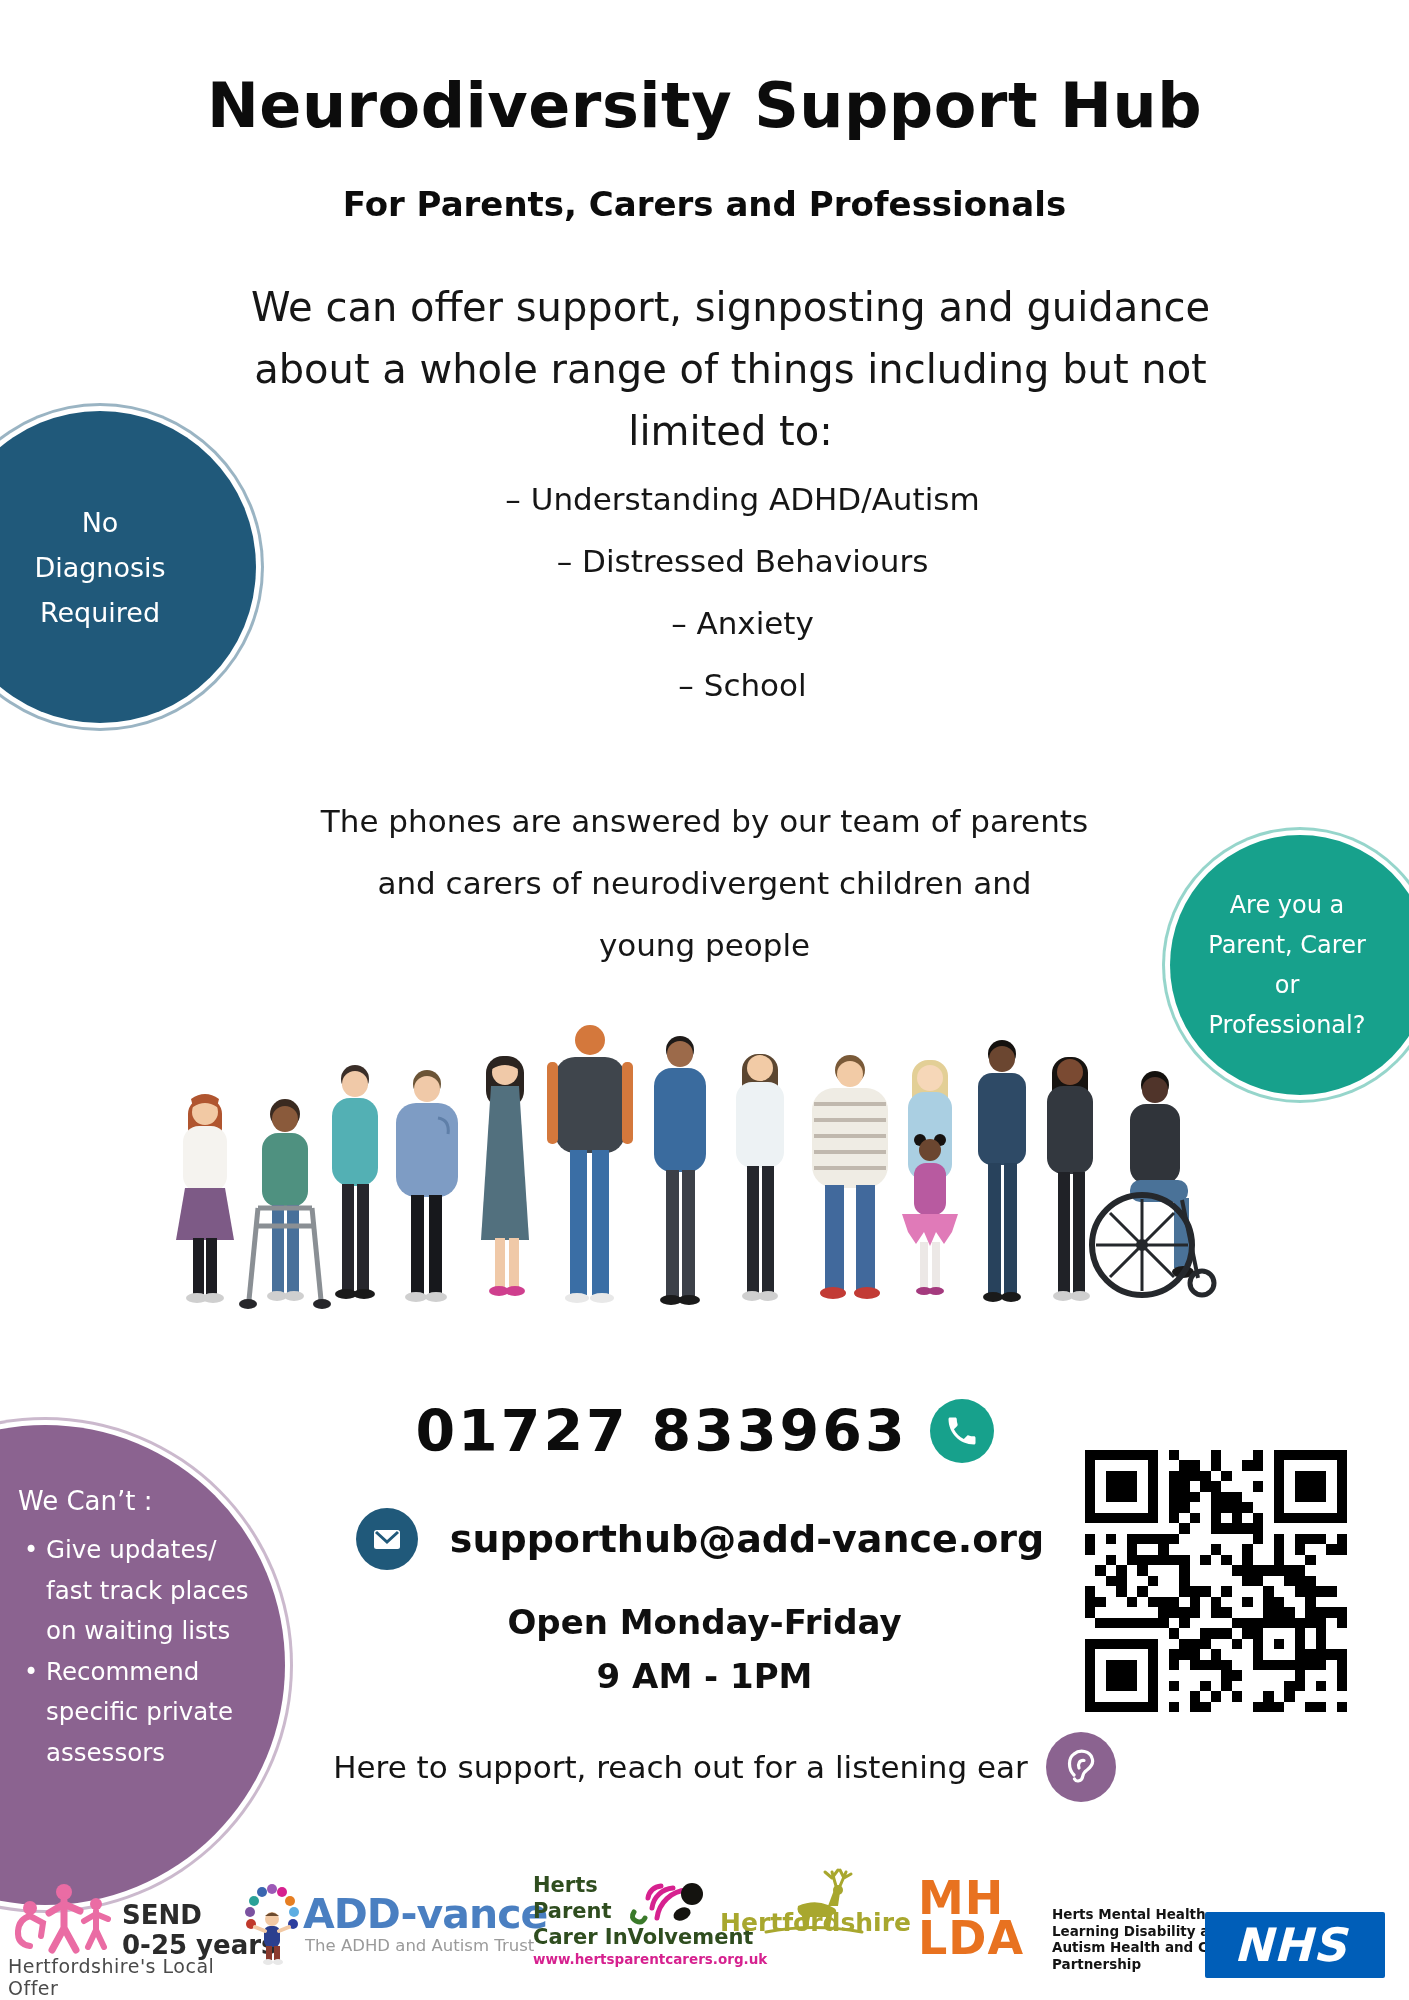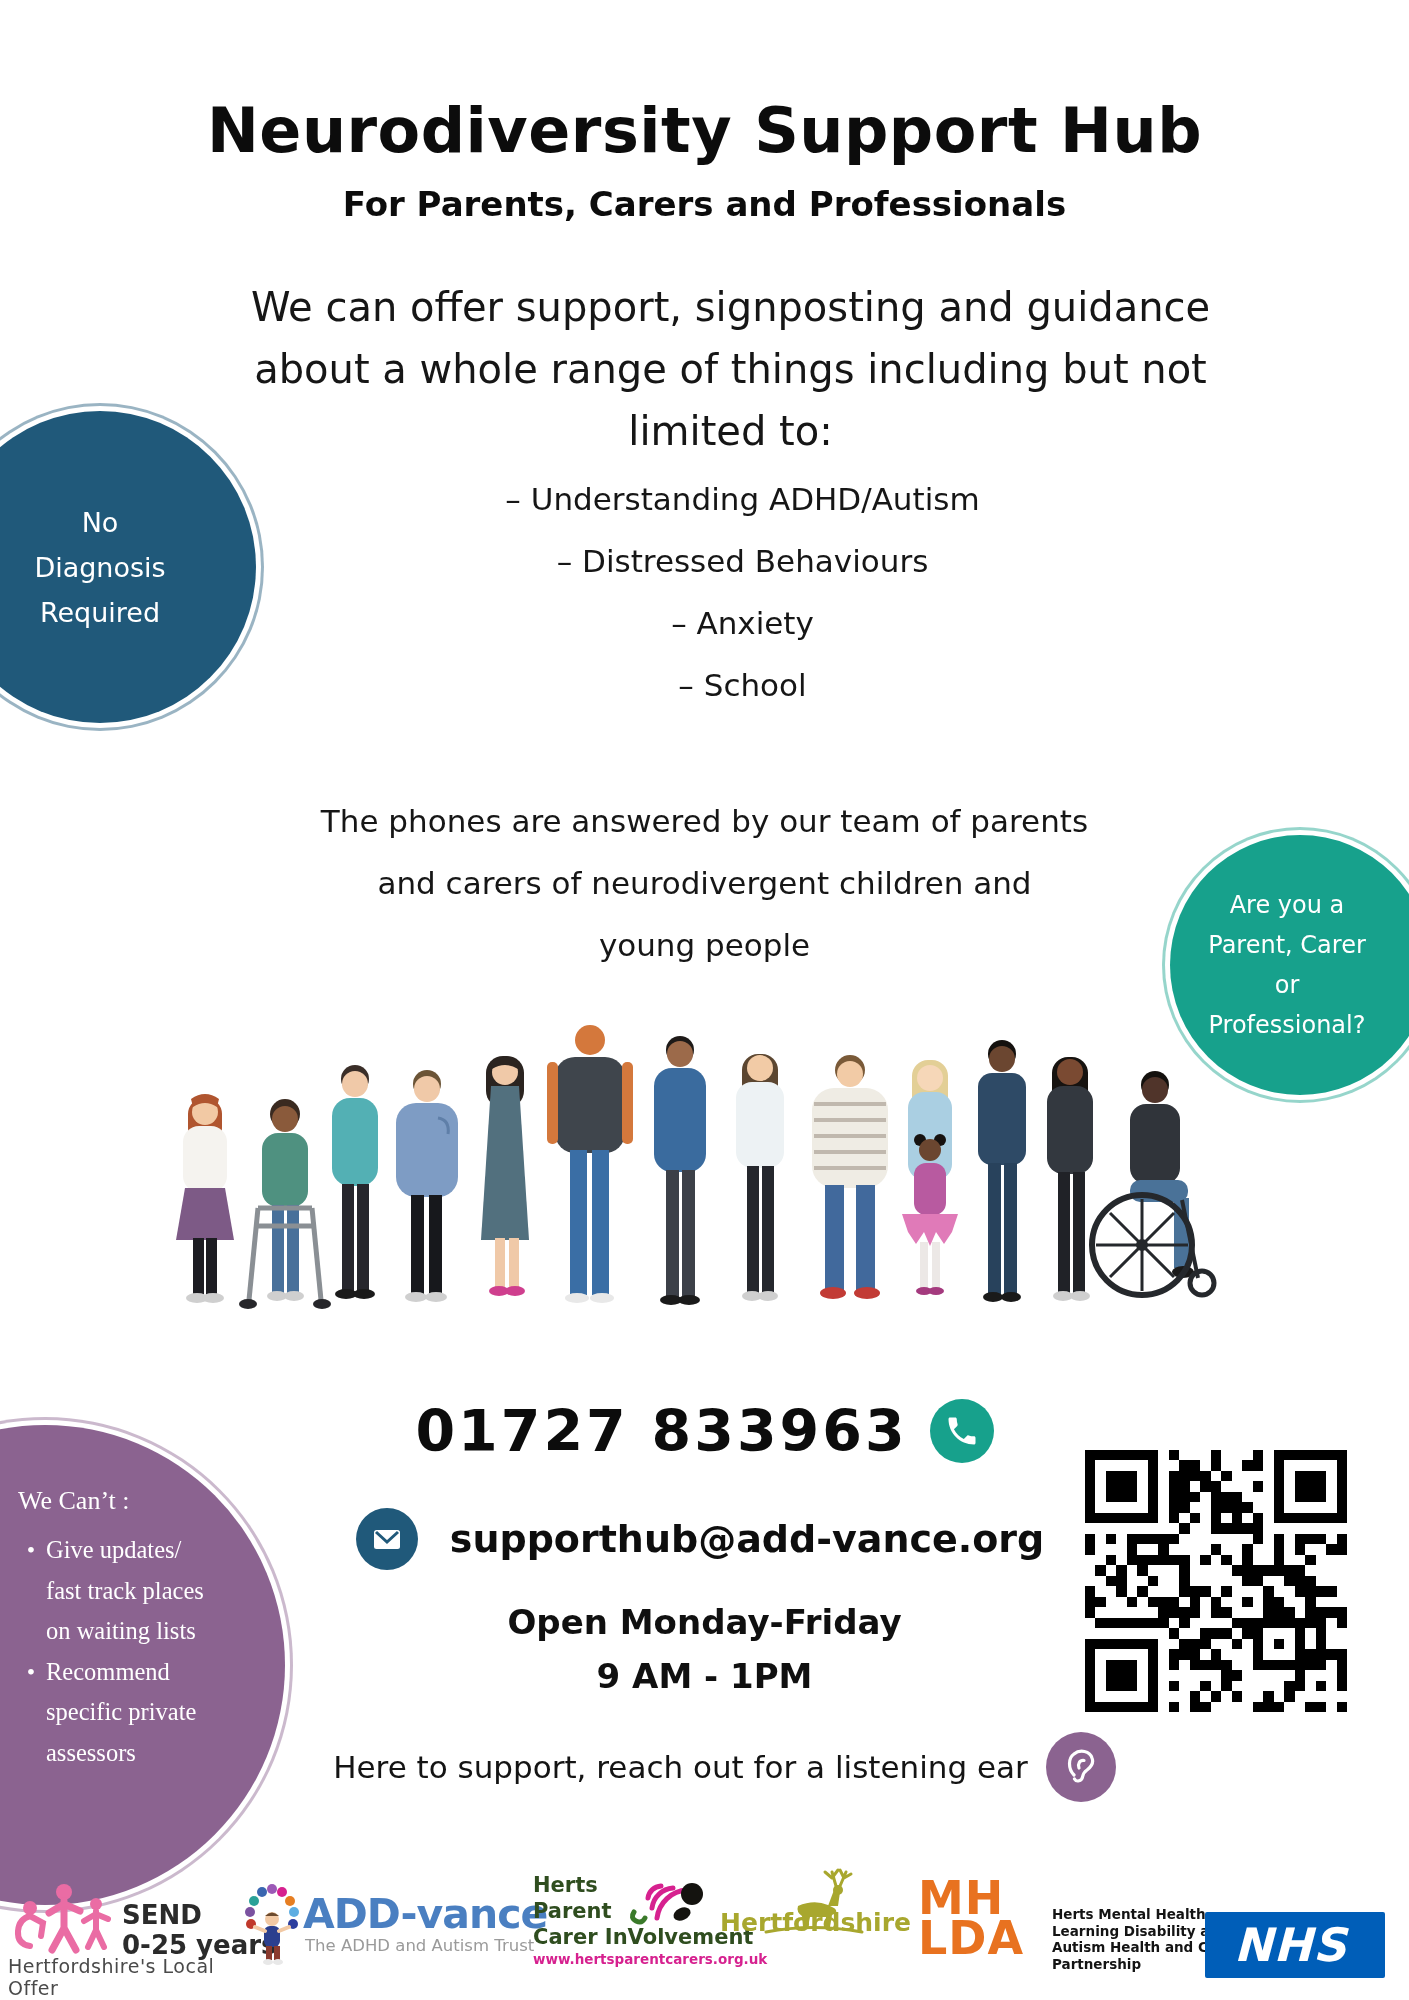--- a/index.html
+++ b/index.html
@@ -3,35 +3,35 @@
 <meta charset="utf-8">
 <style>
   html,body{margin:0;padding:0;background:#fff;}
   .poster{
     position:relative;width:1409px;height:2000px;background:#ffffff;
     overflow:hidden;font-family:"DejaVu Sans","Liberation Sans",sans-serif;color:#101010;
   }
   .abs{position:absolute;}
   .ctr{left:0;width:1409px;text-align:center;}
 
-  .title{top:94px;font-size:62px;font-weight:700;letter-spacing:.5px;color:#0c0c0c;}
+  .title{top:69px;font-size:62px;font-weight:700;letter-spacing:.5px;color:#0c0c0c;}
   .subtitle{top:184px;font-size:34px;font-weight:700;color:#0c0c0c;}
   .intro{top:276px;font-size:40px;line-height:62px;font-weight:400;color:#161616;padding-left:26px;}
   .topics{top:468px;font-size:31px;line-height:62px;font-weight:400;color:#161616;padding-left:38px;}
   .phones-par{top:790px;font-size:31px;line-height:62px;font-weight:400;color:#161616;}
 
   .badge{position:absolute;border-radius:50%;color:#fff;display:flex;align-items:center;justify-content:center;text-align:center;}
   .ring-blue{box-shadow:0 0 0 5px #fff,0 0 0 8px rgba(32,89,122,.45);}
   .ring-green{box-shadow:0 0 0 5px #fff,0 0 0 8px rgba(23,161,140,.45);}
   .ring-purple{box-shadow:0 0 0 5px #fff,0 0 0 8px rgba(139,99,144,.45);}
   .badge-nodiag{left:-56px;top:411px;width:312px;height:312px;background:#20597a;font-size:27px;line-height:45px;font-weight:500;}
   .badge-aud{left:1170px;top:835px;width:260px;height:260px;background:#17a18c;font-size:24px;line-height:40px;font-weight:500;}
   .badge-wecant{left:-195px;top:1425px;width:480px;height:480px;background:#8b6390;}
 
-  .wc-text{left:16px;top:1486px;width:290px;color:#fff;font-family:Liberation Serif, serif;}
+  .wc-text{left:16px;top:1486px;width:290px;color:#fff;}
   .wc-head{font-size:26px;font-weight:500;margin:0 0 14px 2px;}
   .wc-row{display:flex;}
   .wc-dot{width:30px;font-size:24px;line-height:40.5px;text-align:center;flex:0 0 30px;}
   .wc-lines{font-size:24.5px;line-height:40.5px;font-weight:400;}
 
   .phone-row{top:1398px;display:flex;align-items:center;justify-content:center;gap:22px;}
   .phone-number{font-size:57px;font-weight:800;letter-spacing:3px;color:#0c0c0c;}
   .icon-circle{border-radius:50%;display:flex;align-items:center;justify-content:center;flex:0 0 auto;}
   .phone-circ{width:64px;height:64px;background:#17a18c;}
   .email-row{left:30px;top:1508px;width:1340px;display:flex;align-items:center;justify-content:center;gap:32px;}

